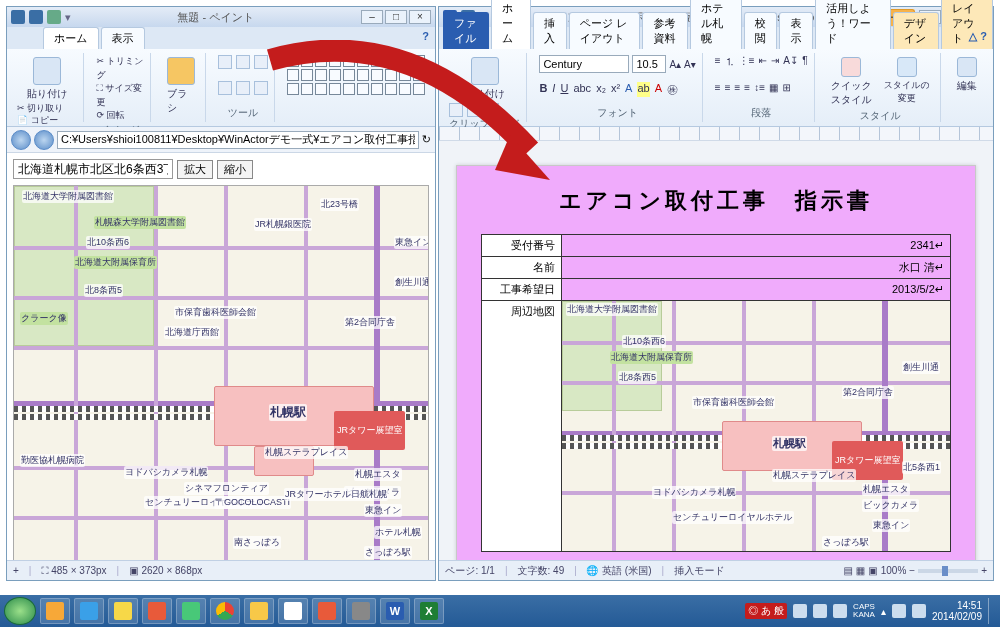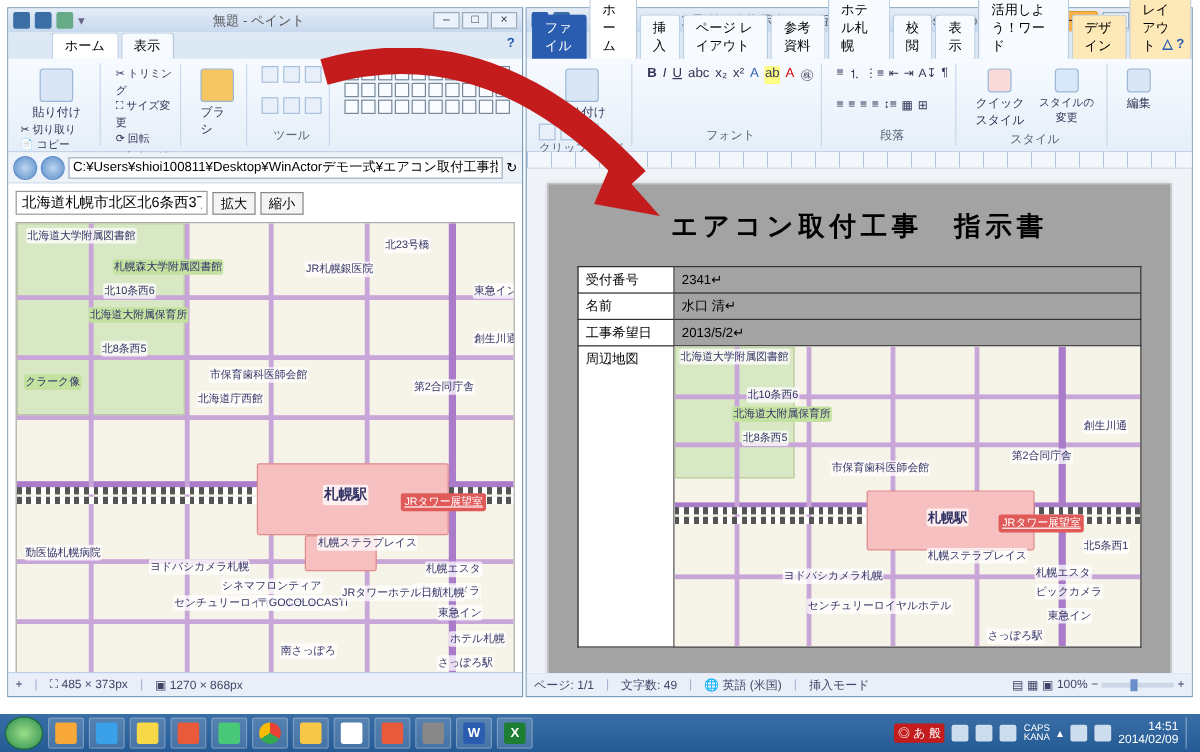--- a/index.html
+++ b/index.html
@@ -44,34 +44,34 @@
 .search-row input { border: 1px solid #999; padding: 2px 4px; font-size: 12px; width: 160px; }
 .zbtn { border: 1px solid #888; background: #f4f4f4; padding: 1px 6px; font-size: 11px; }
 
 .map { position: relative; margin: 0 6px; height: 380px; border: 1px solid #aaa; background: #f6f3e8; overflow: hidden; }
 .map .road { position: absolute; background: #c9a6d8; }
 .map .roadh { height: 4px; left: 0; right: 0; }
 .map .roadv { width: 4px; top: 0; bottom: 0; }
 .map .park { position: absolute; background: #d8e8c4; border: 1px solid #b8cc9a; }
 .map .station { position: absolute; background: #f7c0c0; border: 1px solid #e08a8a; border-radius: 2px; }
 .map .lbl { position: absolute; font-size: 9px; color: #336; background: rgba(255,255,255,0.75); padding: 0 1px; border-radius: 2px; white-space: nowrap; }
-.map .lbl.red { background: #e05a5a; color: #fff; padding: 1px 3px; text-decoration: underline; }
+.map .lbl.red { background: #e05a5a; color: #fff; padding: 13px 3px; }
 .map .lbl.green { background: #c3e2a0; }
 .map .rail { position: absolute; height: 6px; left: 0; right: 0; background: repeating-linear-gradient(90deg,#555 0 4px,#fff 4px 8px); }
 
 .statusbar { height: 20px; background: #e8eff8; border-top: 1px solid #c0d0e4; display: flex; align-items: center; gap: 10px; padding: 0 6px; font-size: 10px; color: #446; }
 .statusbar .sep { color: #aac; }
 .zoom-slider { display: flex; align-items: center; gap: 3px; margin-left: auto; }
 .zoom-slider .track { width: 60px; height: 4px; background: #cbd7e6; position: relative; }
 .zoom-slider .thumb { position: absolute; left: 40%; top: -3px; width: 6px; height: 10px; background: #6a8ec8; }
 
 
-.word-page { margin: 12px auto; width: 520px; min-height: 460px; background: #a3a3a3; border: 1px solid #c8c8c8; box-shadow: 0 0 4px rgba(0,0,0,0.15); padding: 20px 24px; }
+.word-page { margin: 24px auto; width: 520px; min-height: 460px; background: #f0abfc; border: 1px solid #c8c8c8; box-shadow: 0 0 4px rgba(0,0,0,0.15); padding: 20px 24px; }
 .word-page h1 { font-size: 22px; font-family: "MS Mincho", serif; text-align: center; margin-bottom: 18px; letter-spacing: 4px; }
-.word-table { width: 100%; border-collapse: collapse; font-size: 11px; }
+.word-table { width: 100%; border-collapse: collapse; font-size: 11px; text-align: right; }
 .word-table td { border: 1px solid #333; padding: 3px 6px; }
 .word-table td.h { width: 80px; background: #fff; }
 
 .doc-bg { background: #f0f3f8; flex: 1; overflow: auto; }
 
 
 .arrow-svg { position: absolute; left: 250px; top: 40px; width: 320px; height: 180px; pointer-events: none; z-index: 10; }
 
 
 .taskbar { position: absolute; left: 0; right: 0; bottom: 0; height: 32px; background: linear-gradient(#3a6ea5,#245a96); display: flex; align-items: center; padding: 0 4px; gap: 4px; }
@@ -244,21 +244,21 @@
       <div class="lbl" style="left:380px;top:90px">創生川通</div>
       <div class="lbl" style="left:380px;top:50px">東急イン</div>
     </div>
   </div>
 
   <div class="statusbar">
     <span>+</span>
     <span class="sep">|</span>
     <span>⛶ <span>485 × 373px</span></span>
     <span class="sep">|</span>
-    <span>▣ <span>1270 × 868px</span></span>
+    <span>▣ <span>2620 × 868px</span></span>
   </div>
 </div>
 
 <div class="right-app">
   <div class="titlebar">
     <span class="qat-icon" style="background:#2a5db0"></span>
     <span class="qat-icon save"></span>
     <span style="color:#668">↶ ▾</span>
     <span class="title-text">エアコン取付工事指示書.doc [互換モード] - Microsoft Word</span>
     <div class="tab orange" style="padding:1px 6px;font-size:10px">表ツール</div>
@@ -289,20 +289,26 @@
           <span>貼り付け</span>
         </div>
       <div class="small-row">
           <div class="mini"></div>
           <div class="mini"></div>
           <div class="mini"></div>
         </div>
       <div class="label">クリップボード</div>
     </div>
     <div class="ribbon-group">
+      <div style="display:flex;gap:3px;align-items:center">
+        <input class="combo" style="width: 90px;" value="Century">
+        <input class="combo" style="width: 34px;" value="10.5">
+        <span>A▴</span>
+        <span>A▾</span>
+      </div>
       <div style="display:flex;gap:5px;font-size:11px">
         <b>B</b>
         <i>I</i>
         <u>U</u>
         <span>abc</span>
         <span>x₂</span>
         <span>x²</span>
         <span style="color:#2a5db0">A</span>
         <span style="background:#ff8">ab</span>
         <span style="color:#c00">A</span>

